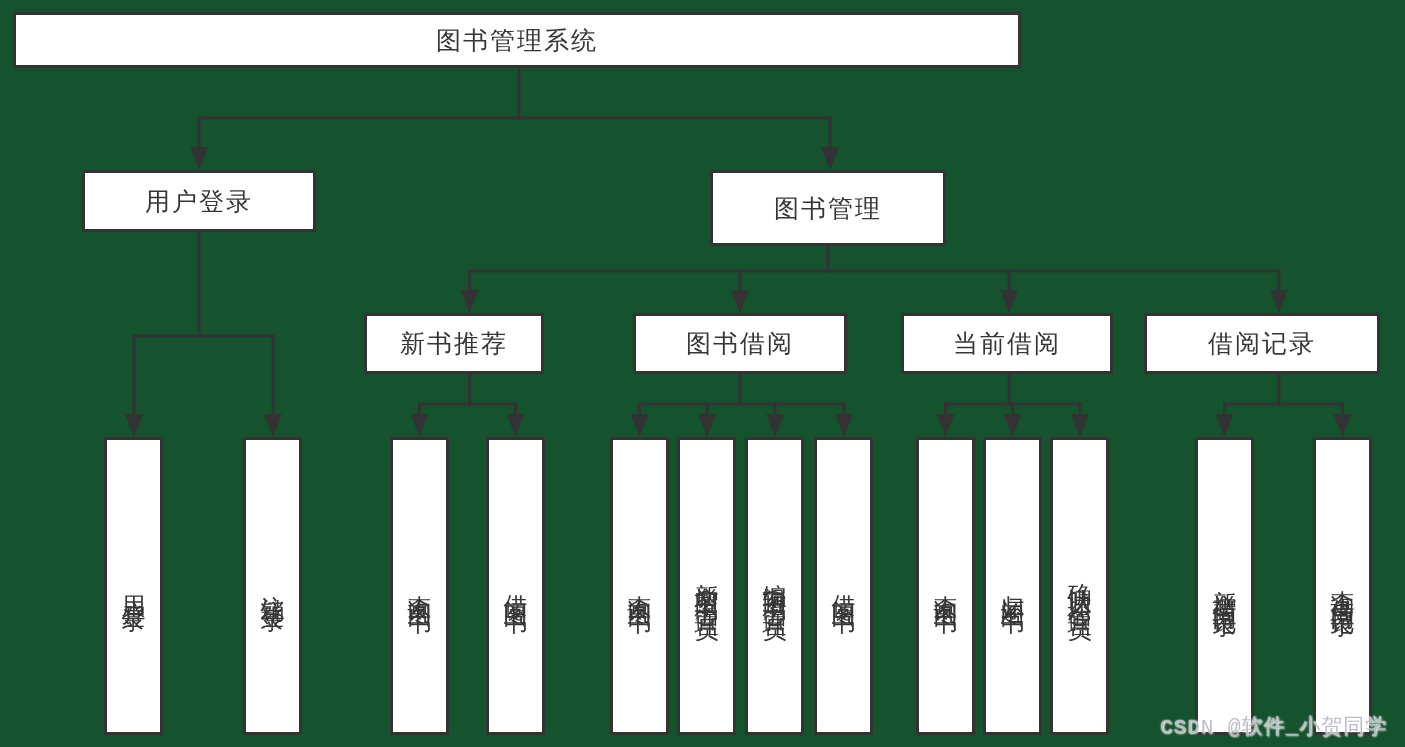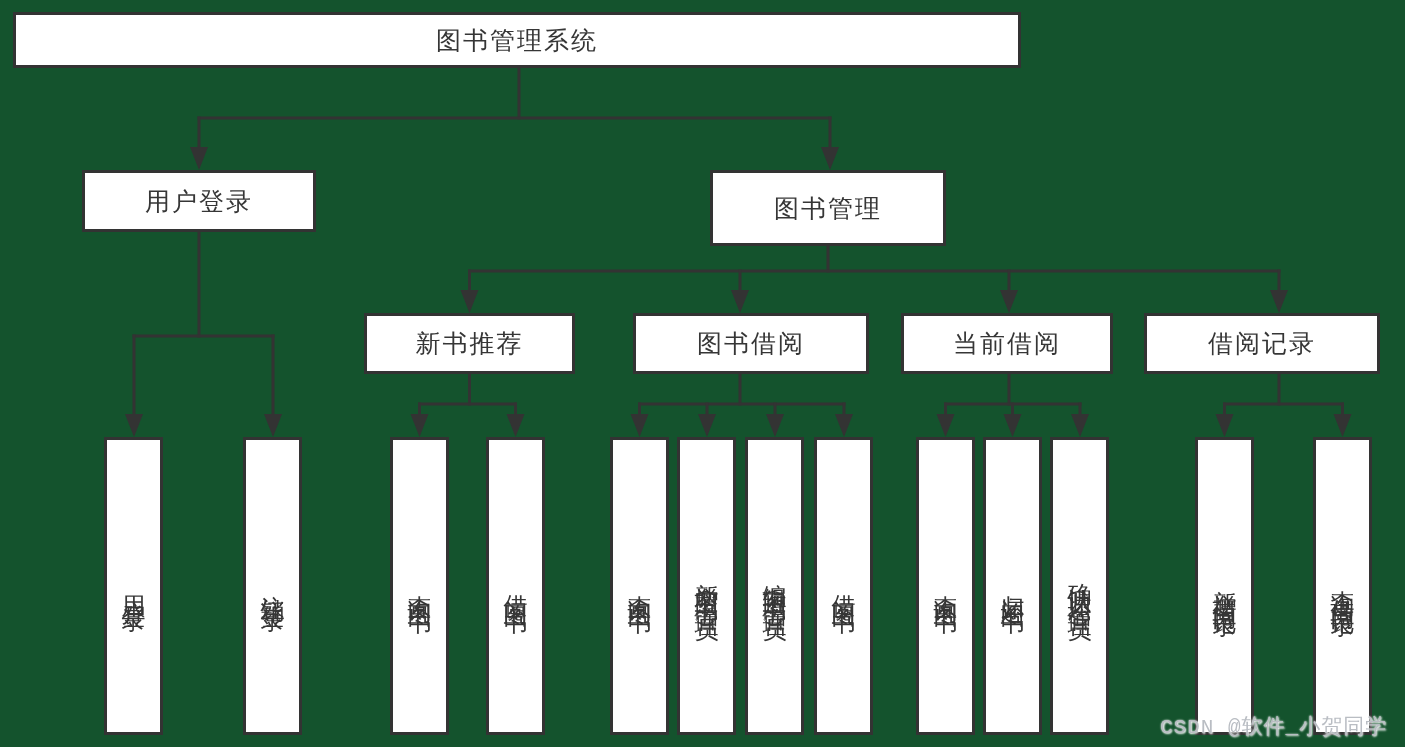--- a/index.html
+++ b/index.html
@@ -127,22 +127,22 @@
       <line x1="1342.5" y1="402.5" x2="1342.5" y2="419"></line>
       <polygon points="1333.5,414 1351.5,414 1342.5,437"></polygon>
     </g>
   </svg>
 
   <div class="box h" style="left:13px; top:12px; width:1008px; height:56px">图书管理系统</div>
 
   <div class="box h" style="left:82px; top:170px; width:234px; height:62px">用户登录</div>
   <div class="box h" style="left:710px; top:170px; width:236px; height:76px">图书管理</div>
 
-  <div class="box h" style="left:364px; top:313px; width:211px; height:61px">新书推荐</div>
-  <div class="box h" style="left:633px; top:313px; width:236px; height:61px">图书借阅</div>
+  <div class="box h" style="left:364px; top:313px; width:180px; height:61px">新书推荐</div>
+  <div class="box h" style="left:633px; top:313px; width:214px; height:61px">图书借阅</div>
   <div class="box h" style="left:901px; top:313px; width:212px; height:61px">当前借阅</div>
   <div class="box h" style="left:1144px; top:313px; width:236px; height:61px">借阅记录</div>
 
   <div class="box v" style="left:104px">用户登录</div>
   <div class="box v" style="left:243px">注销登录</div>
 
   <div class="box v" style="left:390px">查询图书</div>
   <div class="box v" style="left:486px">借阅图书</div>
 
   <div class="box v" style="left:610px">查询图书</div>

